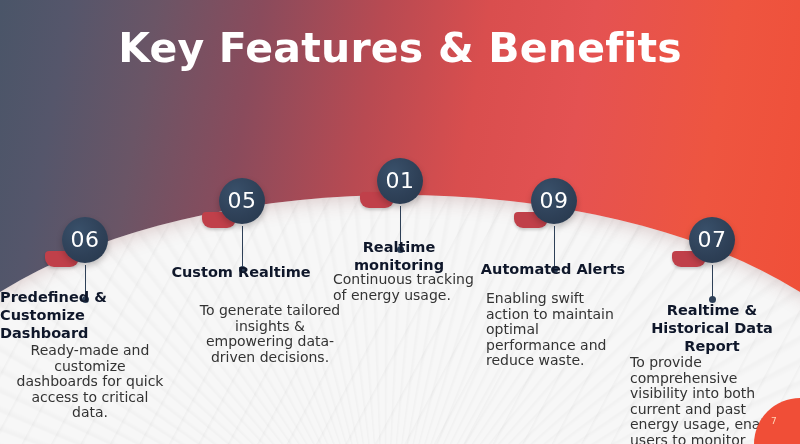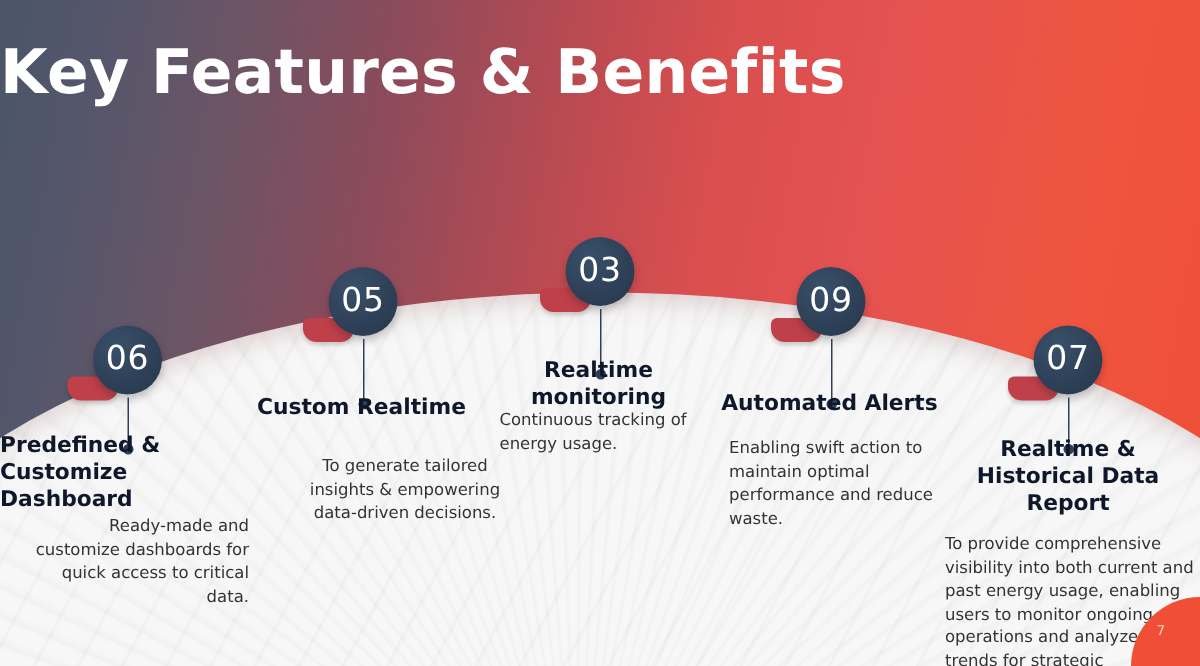--- a/index.html
+++ b/index.html
@@ -101,20 +101,21 @@
     border-radius: 50% 50% 0 0 / 34% 34% 0 0;
     box-shadow: inset 0 14px 22px -14px rgba(120,40,40,.28);
   }
 
   
   .title {
     position: absolute;
     top: 24px;
     left: 0;
     width: 800px;
+    text-align: center;
     color: #ffffff;
     font-size: 41px;
     font-weight: bold;
     letter-spacing: .2px;
     font-family: "DejaVu Sans", sans-serif;
   }
 
   
   .feature {
     position: absolute;
@@ -171,32 +172,32 @@
     position: absolute;
     color: #0f172a;
     font-weight: bold;
     font-size: 14.5px;
     line-height: 18px;
     font-family: "DejaVu Sans", sans-serif;
   }
   .f-body {
     position: absolute;
     color: #333333;
-    font-size: 11px;
+    font-size: 14px;
     line-height: 15.5px;
     font-family: "DejaVu Sans", sans-serif;
   }
 
   
   #feature-1 { left: 0; top: 0; }
   #feature-1 .pin { left: 62px; top: 217px; }
   #feature-1 .pin-stem { height: 33px; }
   #feature-1 .pin-dot { top: 79px; }
   #feature-1 .f-head { left: 0; top: 288px; width: 172px; }
-  #feature-1 .f-body { left: 14px; top: 343px; width: 152px; text-align: right; }
+  #feature-1 .f-body { left: 14px; top: 343px; width: 152px; text-align: center; }
 
   #feature-2 .pin { left: 219px; top: 178px; }
   #feature-2 .pin-stem { height: 42px; }
   #feature-2 .pin-dot { top: 88px; }
   #feature-2 .f-head { left: 160px; top: 263px; width: 162px; text-align: center; }
   #feature-2 .f-body { left: 171px; top: 303px; width: 152px; text-align: center; margin-left: 23px; }
 
   #feature-3 .pin { left: 377px; top: 158px; }
   #feature-3 .pin-stem { height: 42px; }
   #feature-3 .pin-dot { top: 88px; }
@@ -205,21 +206,21 @@
 
   #feature-4 .pin { left: 531px; top: 178px; }
   #feature-4 .pin-stem { height: 42px; }
   #feature-4 .pin-dot { top: 88px; }
   #feature-4 .f-head { left: 472px; top: 260px; width: 162px; text-align: center; }
   #feature-4 .f-body { left: 486px; top: 291px; width: 140px; text-align: left; }
 
   #feature-5 .pin { left: 689px; top: 217px; }
   #feature-5 .pin-stem { height: 33px; }
   #feature-5 .pin-dot { top: 79px; }
-  #feature-5 .f-head { left: 628px; top: 291px; width: 168px; text-align: center; }
+  #feature-5 .f-head { left: 628px; top: 301px; width: 168px; text-align: center; }
   #feature-5 .f-body { left: 630px; top: 355px; width: 166px; text-align: left; }
 
   
   .page-badge {
     position: absolute;
     right: 0;
     bottom: 0;
     width: 46px;
     height: 46px;
     background: #f04e37;
@@ -267,21 +268,21 @@
       <div class="pin-stem"></div>
       <div class="pin-dot"></div>
     </div>
     <div class="f-head">Custom Realtime</div>
     <div class="f-body">To generate tailored insights &amp; empowering data-driven decisions.</div>
   </div>
 
   <div class="feature" id="feature-3">
     <div class="pin">
       <div class="pin-base"></div>
-      <div class="pin-circle">03</div>
+      <div class="pin-circle">01</div>
       <div class="pin-stem"></div>
       <div class="pin-dot"></div>
     </div>
     <div class="f-head">Realtime monitoring</div>
     <div class="f-body">Continuous tracking of energy usage.</div>
   </div>
 
   <div class="feature" id="feature-4">
     <div class="pin">
       <div class="pin-base"></div>

